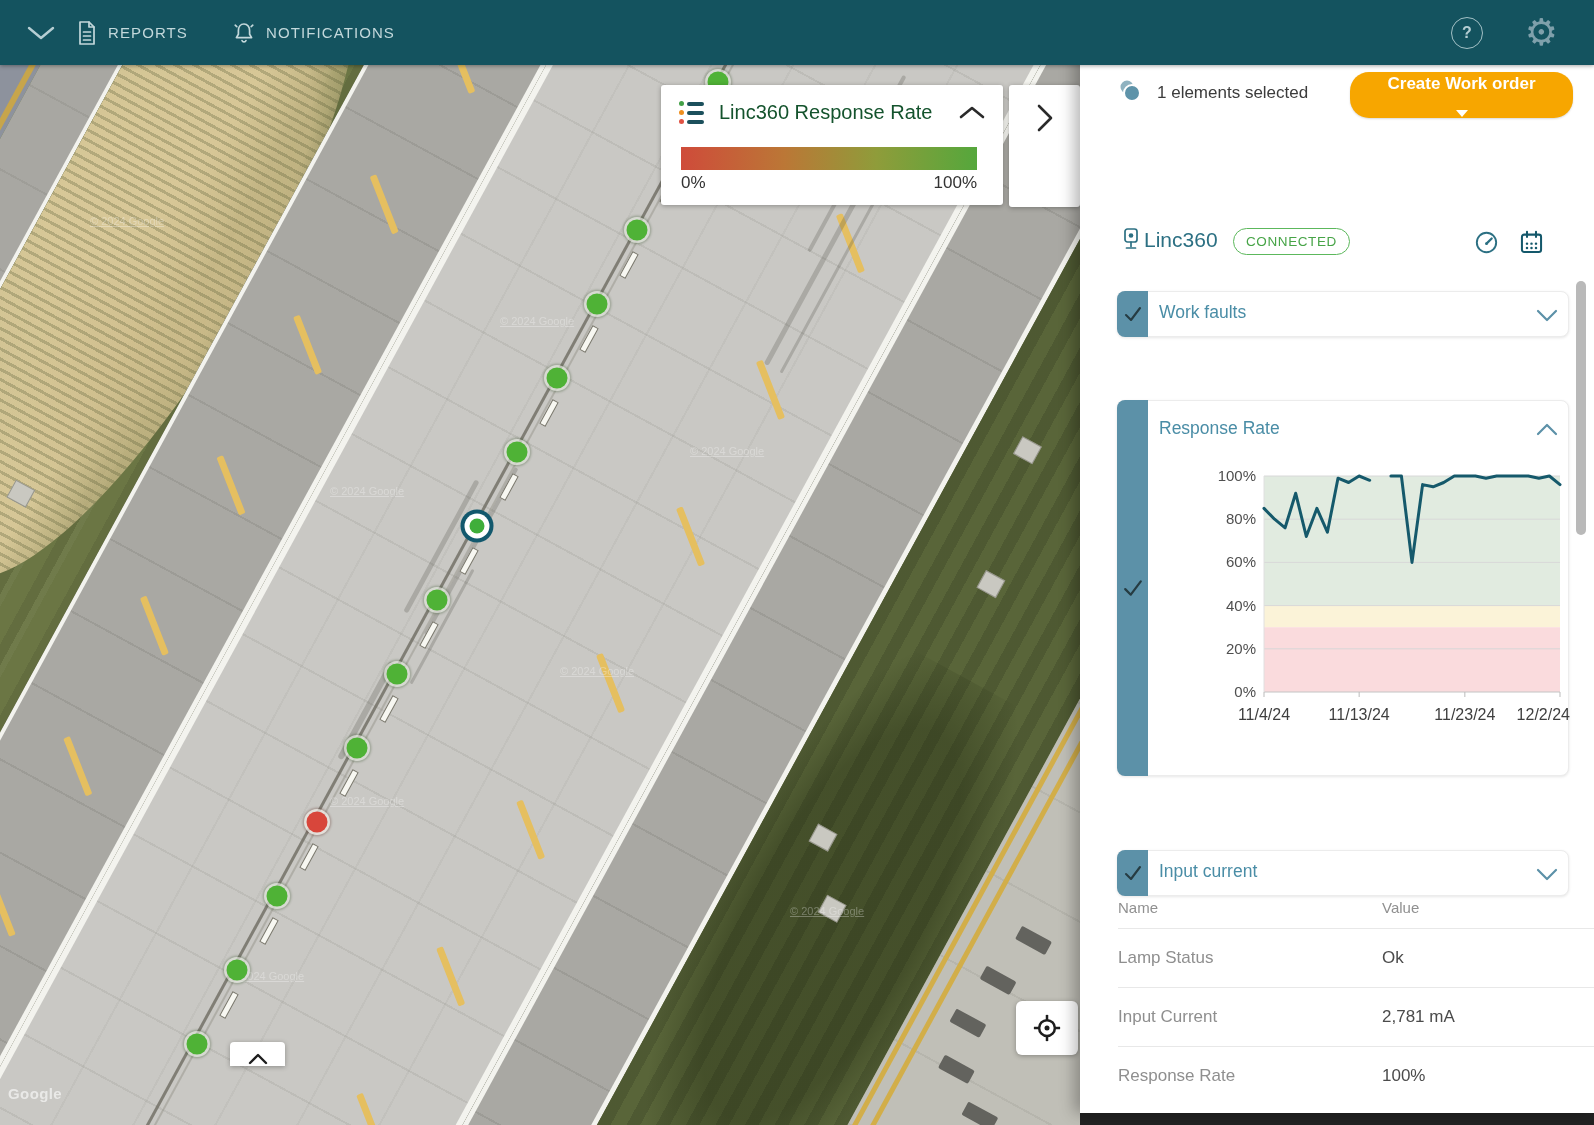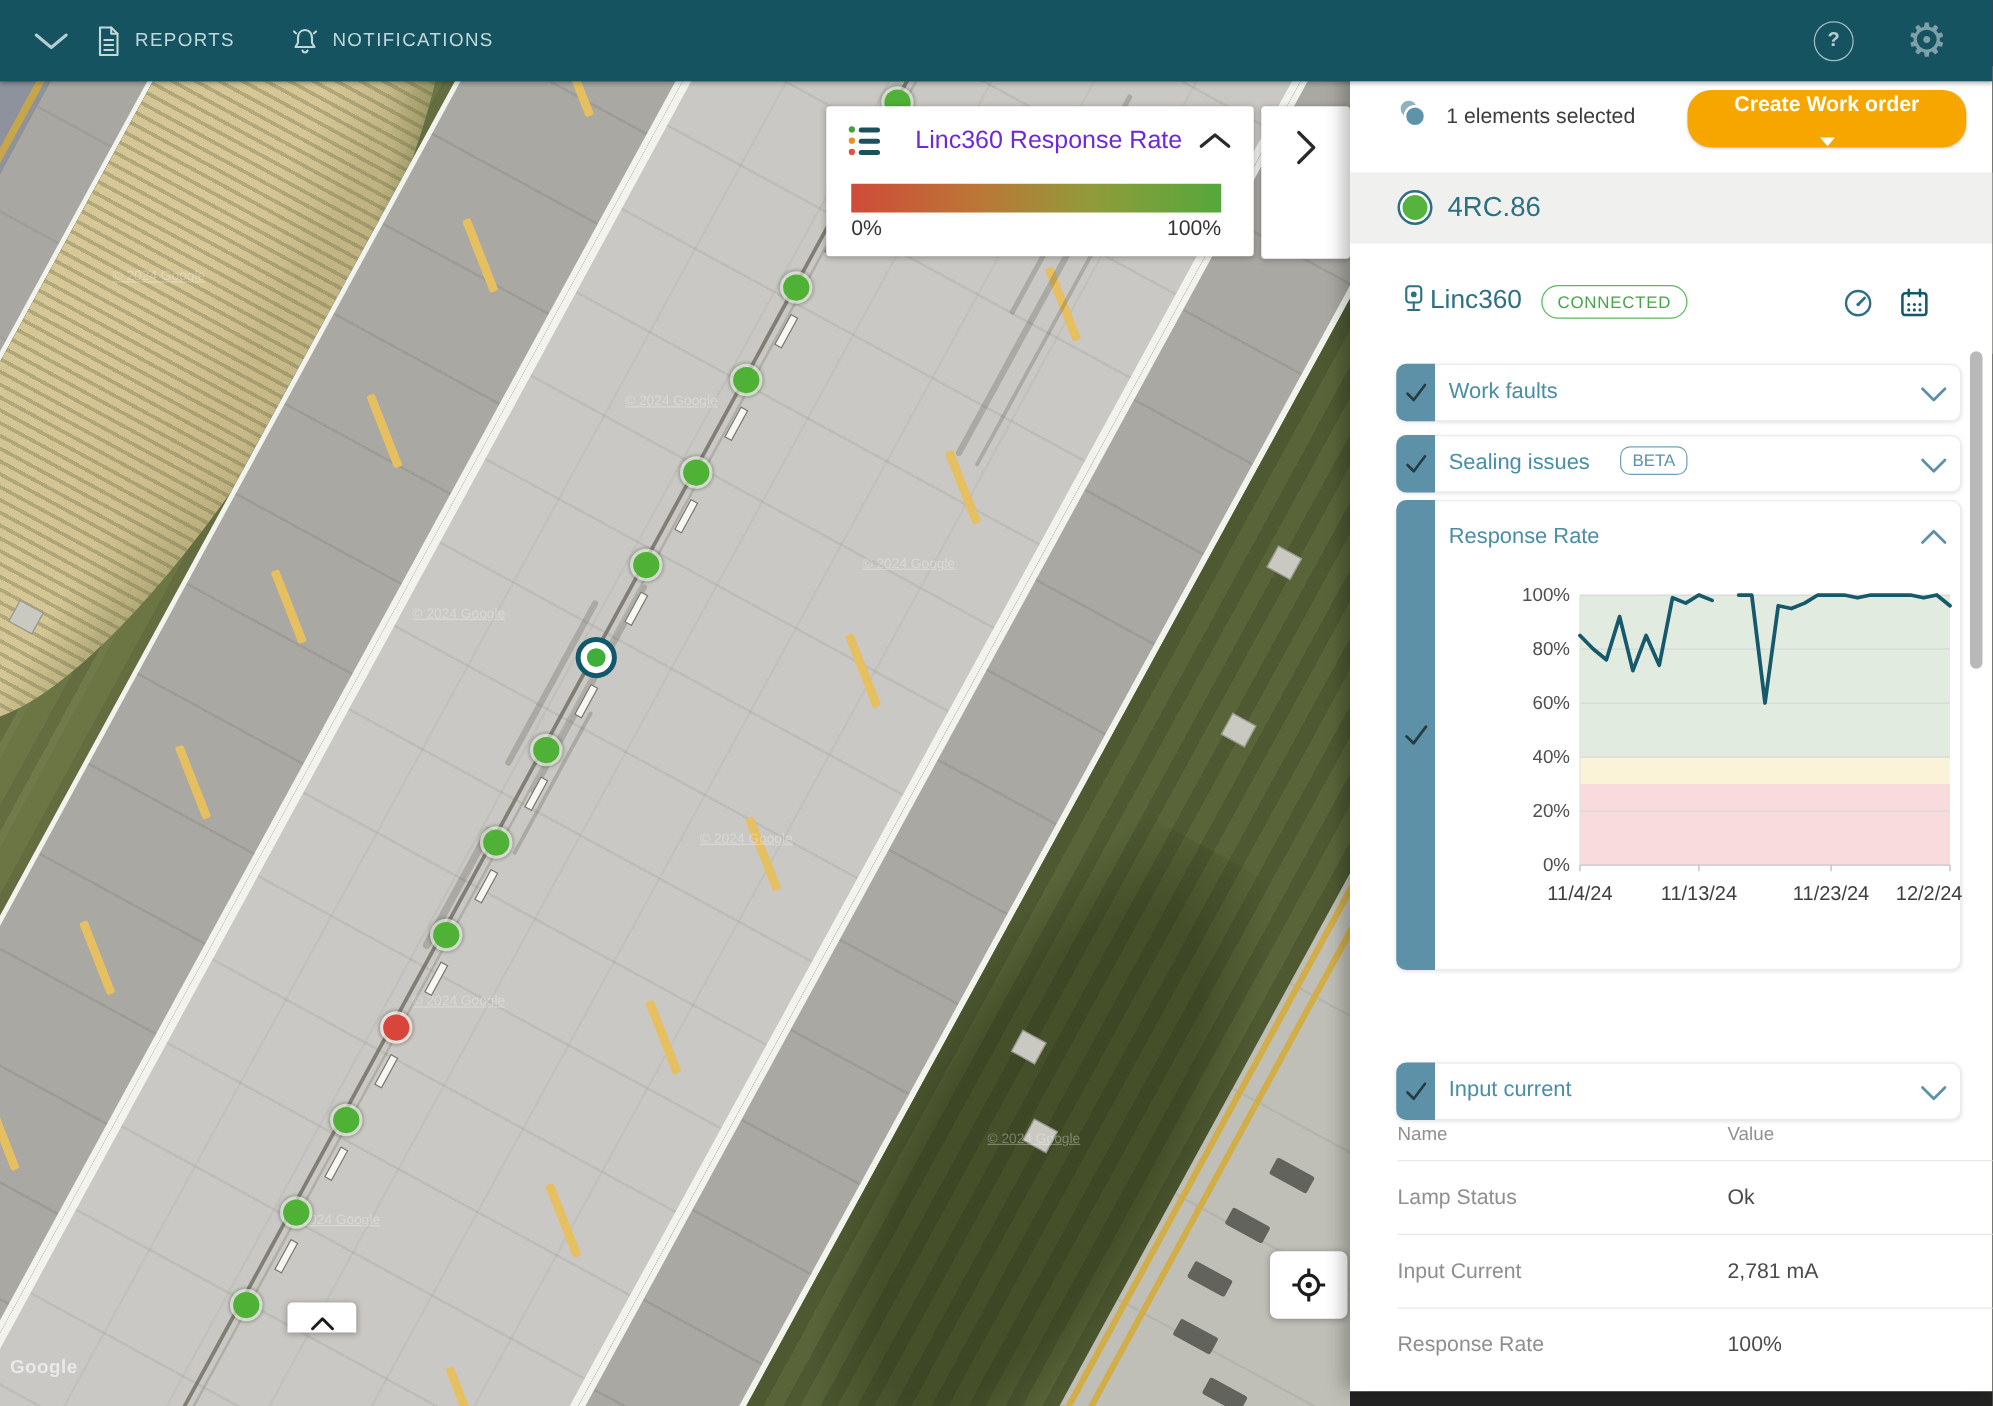--- a/index.html
+++ b/index.html
@@ -74,21 +74,21 @@
   .marker.selected{width:15px;height:15px;background:#3fae3a;z-index:6;
           box-shadow:0 0 0 5px #ffffff,0 0 0 9px #12586d;}
   
   .float-card{position:absolute;background:#fff;border-radius:3px;box-shadow:0 1px 5px rgba(0,0,0,.3);z-index:12;}
   #legend-card{left:661px;top:85px;width:342px;height:120px;}
   #legend-head{display:flex;align-items:center;margin:16px 16px 0 18px;}
   #legend-list-icon{width:26px;display:flex;flex-direction:column;gap:4px;cursor:pointer;}
   #legend-list-icon .li-row{display:flex;align-items:center;gap:3px;}
   #legend-list-icon .li-dot{width:5px;height:5px;border-radius:50%;}
   #legend-list-icon .li-bar{width:17px;height:4px;border-radius:2px;background:#1c505c;}
-  #legend-title{font-size:20px;color:#6d28d9;margin-left:14px;flex:1;text-align:center;}
+  #legend-title{font-size:20px;color:#14532d;margin-left:14px;flex:1;text-align:left;}
   #legend-collapse{cursor:pointer;display:flex;margin-right:2px;}
   #legend-gradient{position:absolute;left:20px;right:26px;top:62px;height:23px;
      background:linear-gradient(90deg,#cf4b3a 0%,#bb7736 35%,#8f9c3a 66%,#55a73c 100%);}
   #legend-scale{position:absolute;left:20px;right:26px;top:88px;display:flex;justify-content:space-between;
      font-size:17px;color:#333;}
   #panel-collapse-card{left:1009px;top:85px;width:71px;height:122px;display:flex;
      align-items:flex-start;justify-content:center;cursor:pointer;}
   #locate-btn{left:1016px;top:1001px;width:62px;height:54px;border-radius:6px;display:flex;
      align-items:center;justify-content:center;cursor:pointer;}
   #bottom-expand-card{left:230px;top:1042px;width:55px;height:24px;border-radius:4px 4px 0 0;
@@ -347,24 +347,20 @@
       <circle cx="12" cy="10" r="7.5" fill="#8fb2c0" stroke="#ffffff" stroke-width="2"></circle>
       <circle cx="17" cy="16" r="8" fill="#5e93a9" stroke="#ffffff" stroke-width="2"></circle>
     </svg>
   </div>
   <div id="sel-text">1 elements selected</div>
   <button id="create-wo-btn">
     <span>Create Work order</span>
     <span class="caret"></span>
   </button>
 
-  <div id="elem-row">
-    <div id="elem-dot"></div>
-    <div id="elem-id">4RC.86</div>
-  </div>
 
   <div id="dev-row">
     <div id="dev-icon">
       <svg width="22" height="26" viewBox="0 0 22 26" fill="none" stroke="#2c7083" stroke-width="1.7" stroke-linecap="round">
         <rect x="5" y="3" width="12" height="13" rx="2.5"></rect>
         <circle cx="11" cy="9.5" r="2.3" fill="#2c7083" stroke="none"></circle>
         <line x1="11" y1="16" x2="11" y2="20.5"></line>
         <line x1="6.5" y1="22" x2="15.5" y2="22"></line>
       </svg>
     </div>
@@ -399,34 +395,20 @@
         </svg>
     </div>
     <div class="acc-label mid">Work faults</div>
     <div class="acc-chevron mid">
       <svg width="22" height="13" viewBox="0 0 22 13">
           <polyline points="2,2 11,11 20,2" fill="none" stroke="#5c91a8" stroke-width="2.2" stroke-linecap="round" stroke-linejoin="round"></polyline>
         </svg>
     </div>
   </div>
 
-  <div class="acc" id="acc-sealing">
-    <div class="acc-strip">
-      <svg width="18" height="16" viewBox="0 0 18 16">
-          <polyline points="2,9 7,14 16,2" fill="none" stroke="#263c42" stroke-width="2.1" stroke-linecap="round" stroke-linejoin="round"></polyline>
-        </svg>
-    </div>
-    <div class="acc-label mid">Sealing issues</div>
-    <div id="beta-badge">BETA</div>
-    <div class="acc-chevron mid">
-      <svg width="22" height="13" viewBox="0 0 22 13">
-          <polyline points="2,2 11,11 20,2" fill="none" stroke="#5c91a8" stroke-width="2.2" stroke-linecap="round" stroke-linejoin="round"></polyline>
-        </svg>
-    </div>
-  </div>
 
   <div class="acc" id="acc-rr">
     <div class="acc-strip">
       <svg width="20" height="18" viewBox="0 0 18 16">
           <polyline points="2,9 7,14 16,2" fill="none" stroke="#263c42" stroke-width="2" stroke-linecap="round" stroke-linejoin="round"></polyline>
         </svg>
     </div>
     <div class="acc-label" id="rr-title">Response Rate</div>
     <div class="acc-chevron" id="rr-chevron">
       <svg width="22" height="13" viewBox="0 0 22 13">

